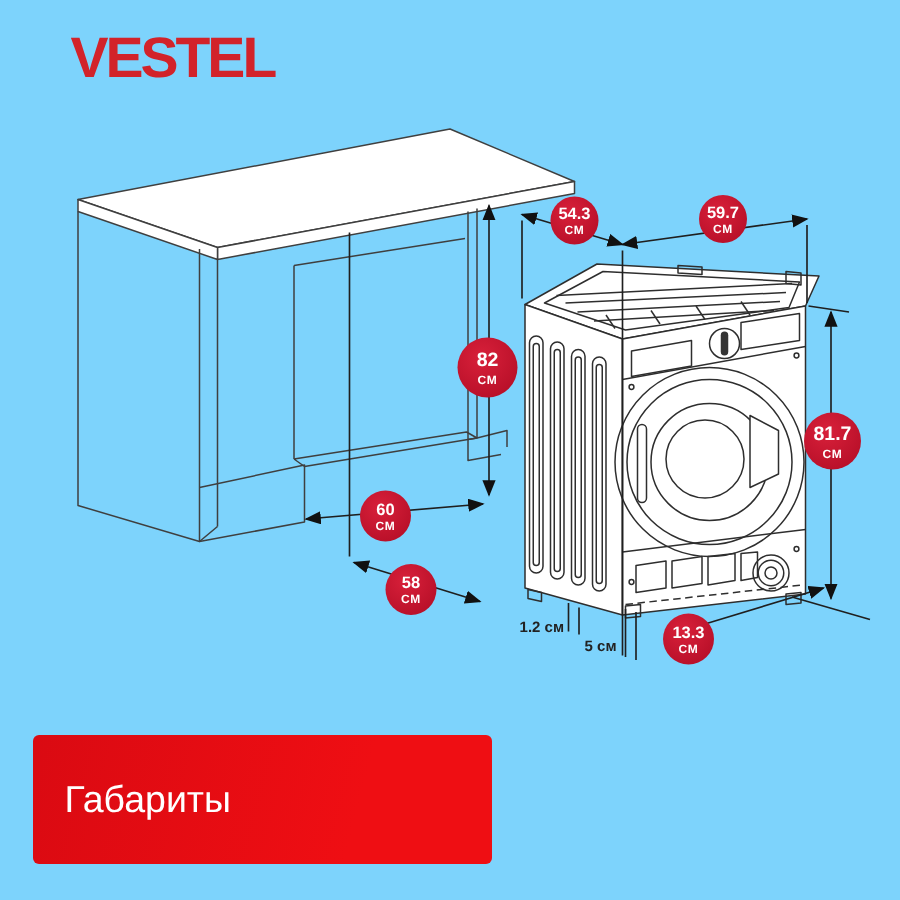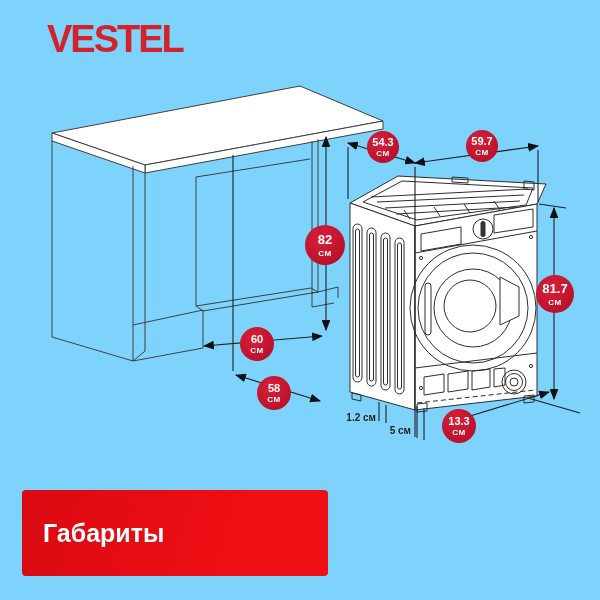--- a/index.html
+++ b/index.html
@@ -5,21 +5,21 @@
   html,body{margin:0;padding:0;background:#fff;}
   .stage{position:relative;width:600px;height:600px;background:#7dd3fc;overflow:hidden;
          font-family:"Liberation Sans",sans-serif;}
   .logo{position:absolute;left:47px;top:18px;font-size:38px;font-weight:800;
         letter-spacing:-2px;color:#d2232a;font-style:normal;}
   .diagram{position:absolute;left:0;top:0;}
   .banner{position:absolute;left:22px;top:490px;width:306px;height:86px;border-radius:4px;
           background:linear-gradient(105deg,#da0a12 0%,#ef0e13 70%);
           color:#fff;display:flex;flex-direction:column;justify-content:center;
           padding-left:21px;box-sizing:border-box;}
-  .banner div{font-size:25px;line-height:28px;font-weight:700;}
+  .banner div{font-size:25px;line-height:28px;font-weight:400;}
   
   .cab path, .cab line{stroke:#3f3f3f;stroke-width:1;fill:none;stroke-linejoin:round;}
   .cab path.face{fill:#ffffff;}
   .mach path, .mach line, .mach circle, .mach rect{stroke:#2e2e2e;stroke-width:1;fill:none;stroke-linejoin:round;}
   .mach path.face{fill:#ffffff;}
   .mach .fillDark{fill:#333;stroke:none;}
   .dims line, .dims path{stroke:#1f1f1f;stroke-width:1.1;fill:none;}
   .badge{fill:url(#badgeGrad);stroke:none;}
   .bval{font:700 11px "Liberation Sans",sans-serif;fill:#fff;text-anchor:middle;}
   .bval-lg{font:700 13px "Liberation Sans",sans-serif;fill:#fff;text-anchor:middle;}

